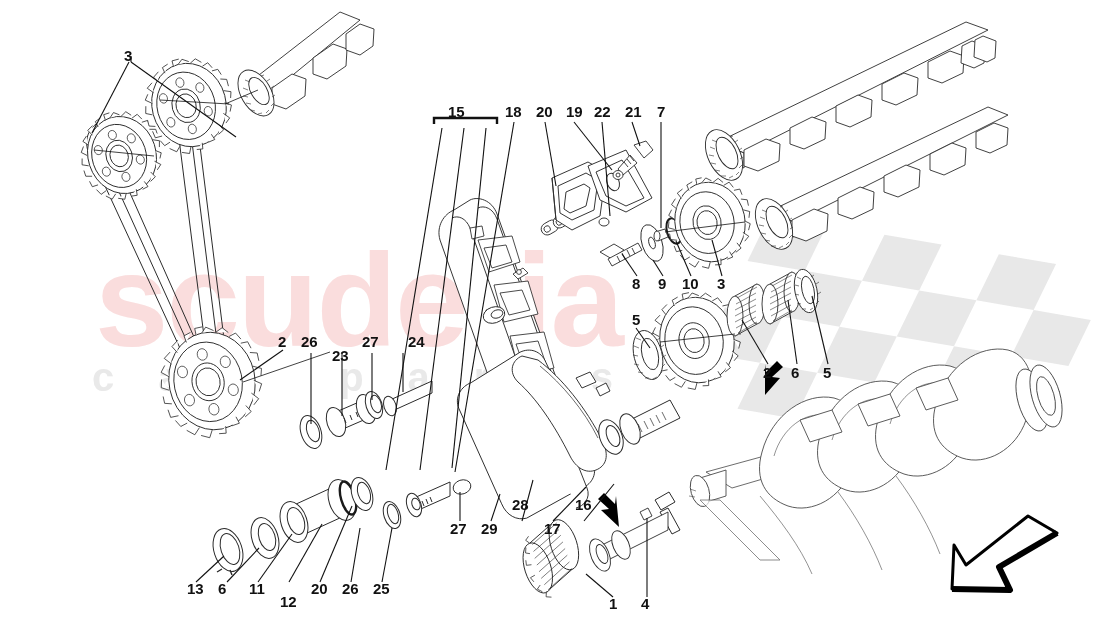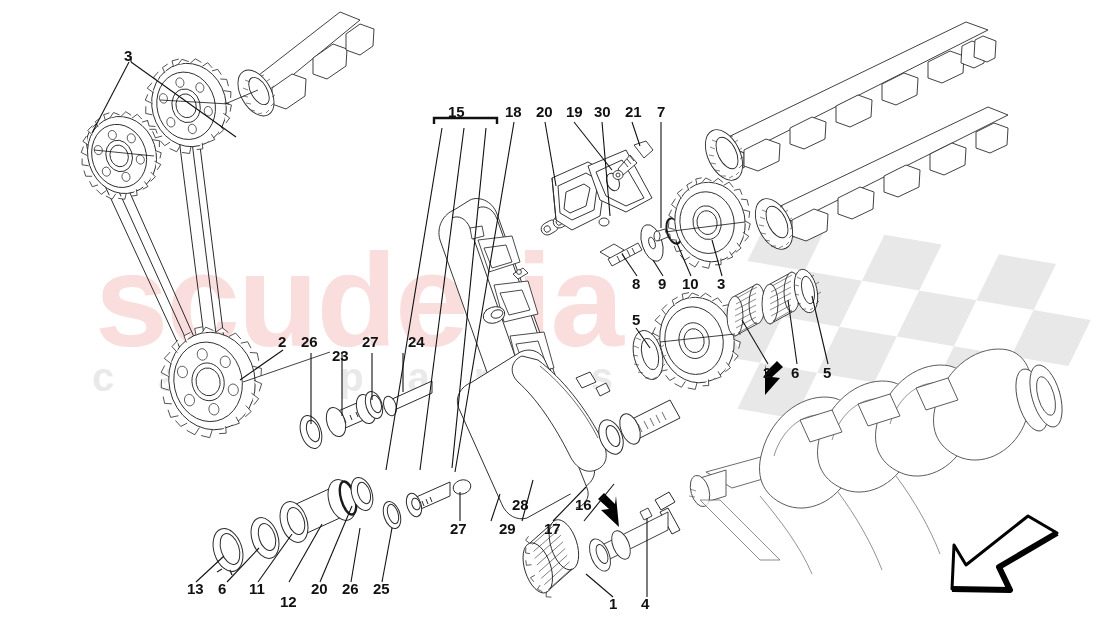--- a/index.html
+++ b/index.html
@@ -533,42 +533,42 @@
       <path d="M665,232 L745,222" stroke-width="0.8"></path>
       <path d="M258,90 L225,104" stroke-width="0.8"></path>
     </g>
   </svg>
 
   <div class="lbl" style="left:124px;top:48px">3</div>
   <div class="lbl" style="left:448px;top:104px">15</div>
   <div class="lbl" style="left:505px;top:104px">18</div>
   <div class="lbl" style="left:536px;top:104px">20</div>
   <div class="lbl" style="left:566px;top:104px">19</div>
-  <div class="lbl" style="left:594px;top:104px">30</div>
+  <div class="lbl" style="left:594px;top:104px">22</div>
   <div class="lbl" style="left:625px;top:104px">21</div>
   <div class="lbl" style="left:657px;top:104px">7</div>
 
   <div class="lbl" style="left:632px;top:276px">8</div>
   <div class="lbl" style="left:658px;top:276px">9</div>
   <div class="lbl" style="left:682px;top:276px">10</div>
   <div class="lbl" style="left:717px;top:276px">3</div>
 
   <div class="lbl" style="left:278px;top:334px">2</div>
   <div class="lbl" style="left:301px;top:334px">26</div>
   <div class="lbl" style="left:332px;top:348px">23</div>
   <div class="lbl" style="left:362px;top:334px">27</div>
   <div class="lbl" style="left:408px;top:334px">24</div>
 
   <div class="lbl" style="left:632px;top:312px">5</div>
   <div class="lbl" style="left:763px;top:365px">2</div>
   <div class="lbl" style="left:791px;top:365px">6</div>
   <div class="lbl" style="left:823px;top:365px">5</div>
 
   <div class="lbl" style="left:450px;top:521px">27</div>
-  <div class="lbl" style="left:499px;top:521px">29</div>
+  <div class="lbl" style="left:481px;top:521px">29</div>
   <div class="lbl" style="left:512px;top:497px">28</div>
   <div class="lbl" style="left:544px;top:521px">17</div>
   <div class="lbl" style="left:575px;top:497px">16</div>
 
   <div class="lbl" style="left:187px;top:581px">13</div>
   <div class="lbl" style="left:218px;top:581px">6</div>
   <div class="lbl" style="left:249px;top:581px">11</div>
   <div class="lbl" style="left:280px;top:594px">12</div>
   <div class="lbl" style="left:311px;top:581px">20</div>
   <div class="lbl" style="left:342px;top:581px">26</div>

